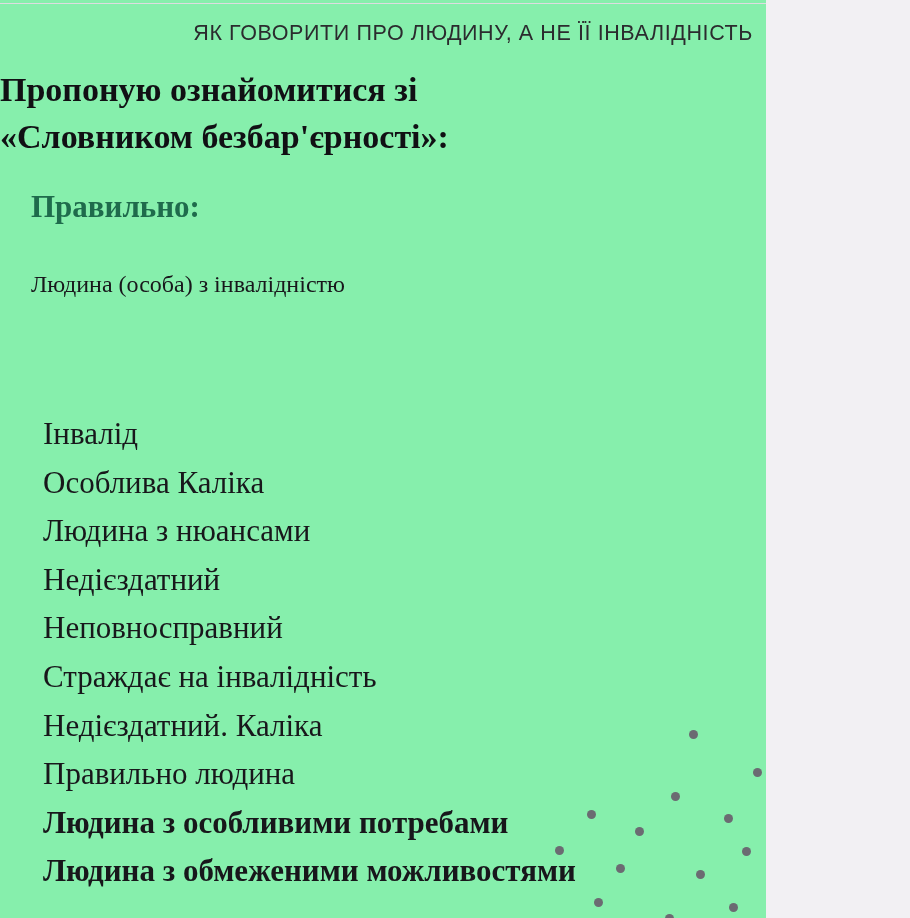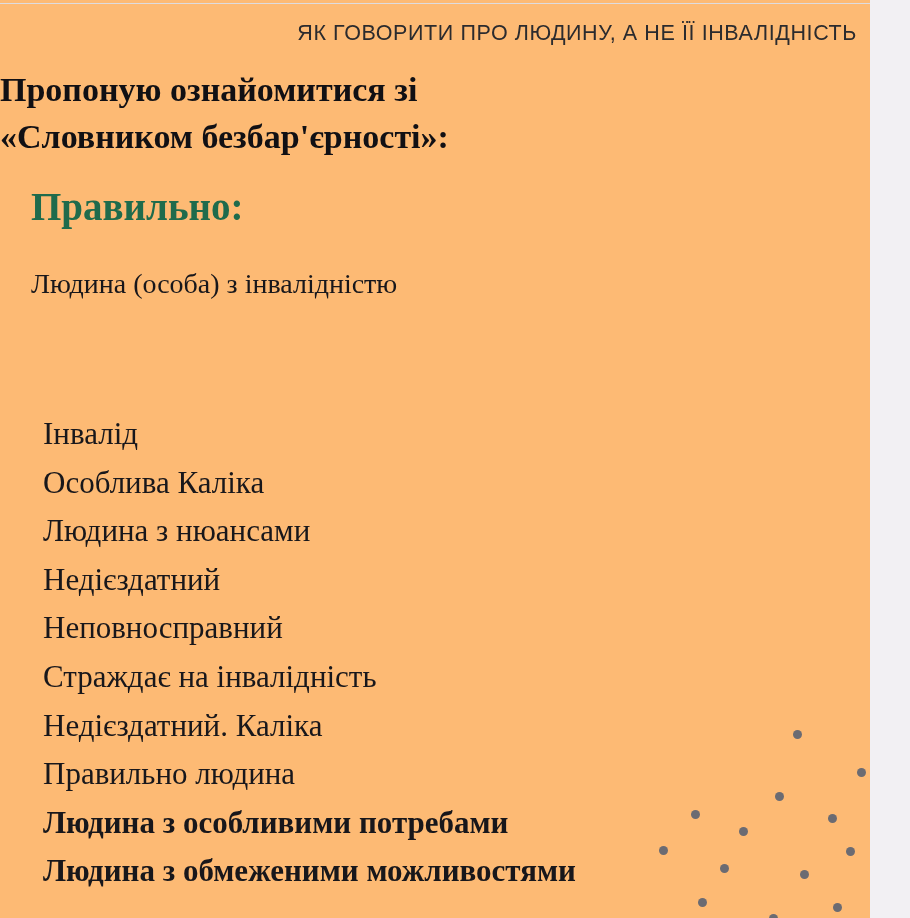--- a/index.html
+++ b/index.html
@@ -8,23 +8,23 @@
   }
   body {
     width: 910px;
     height: 918px;
     background: #f2f0f3;
     font-family: "Liberation Serif", "DejaVu Serif", serif;
     overflow: hidden;
   }
   .page {
     position: relative;
-    width: 870px;
+    width: 766px;
     height: 918px;
-    background: #fdba74;
+    background: #86efac;
     box-sizing: border-box;
     overflow: hidden;
   }
   
   .top-rule {
     position: absolute;
     top: 3px;
     left: 0;
     width: 910px;
     height: 1px;
@@ -60,38 +60,38 @@
   .title .tline {
     display: block;
     white-space: nowrap;
   }
   
   .section-head {
     position: absolute;
     left: 31px;
     font-family: "Liberation Serif", "DejaVu Serif", serif;
     font-weight: 700;
-    font-size: 39px;
+    font-size: 31px;
     line-height: 38px;
     white-space: nowrap;
   }
   .section-head.correct {
     top: 188px;
     color: #1f6b4c;
   }
   .section-head.wrong {
     top: 339px;
     color: #c23c38;
   }
   
   .correct-item {
     position: absolute;
     left: 31px;
     top: 264px;
-    font-size: 28px;
+    font-size: 24px;
     line-height: 40px;
     color: #18171b;
     white-space: nowrap;
     font-weight: 400;
   }
   
   .wrong-list {
     position: absolute;
     left: 31px;
     top: 398px;

